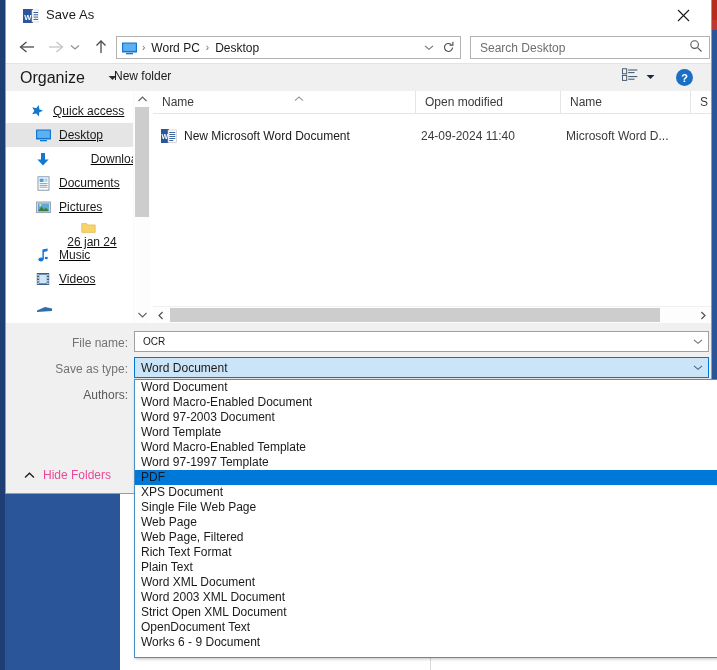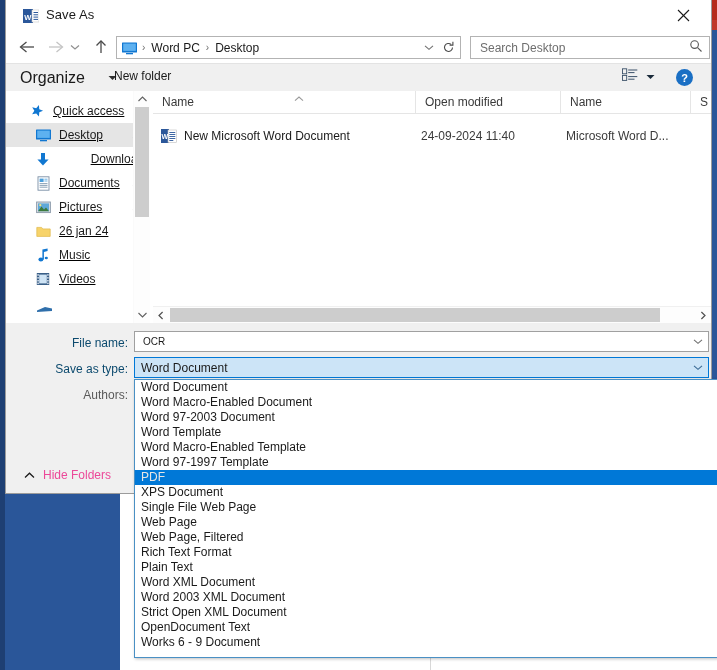--- a/index.html
+++ b/index.html
@@ -103,21 +103,21 @@
   .f-date{position:absolute;left:268px;font-size:12px;color:#3a3a3a;}
   .f-type{position:absolute;left:413px;font-size:12px;color:#3a3a3a;}
   
   #hscroll{position:absolute;left:0;right:0;bottom:0;height:16px;background:#fdfdfd;border-top:1px solid #f0f0f0;}
   #hs-left,#hs-right{position:absolute;top:0;width:16px;height:16px;display:flex;align-items:center;justify-content:center;cursor:pointer;}
   #hs-left{left:0;}#hs-right{right:0;}
   #hs-thumb{position:absolute;left:17px;top:1px;width:490px;height:14px;background:#cdcdcd;cursor:pointer;}
 
   
   #form{position:absolute;left:0;top:323px;right:0;bottom:0;background:#f0f0f0;}
-  .lbl{position:absolute;font-size:12px;color:#0c4a6e;text-align:right;}
+  .lbl{position:absolute;font-size:12px;color:#737373;text-align:right;}
   #lbl-filename{left:30px;top:336px;width:92px;}
   #lbl-savetype{left:20px;top:362px;width:102px;}
   #lbl-authors{left:20px;top:388px;width:102px;color:#5a5a5a;}
   #filename-combo{
     position:absolute;left:128px;top:331px;width:575px;height:21px;
     background:#fff;border:1px solid #a0a0a0;box-sizing:border-box;display:flex;align-items:center;
   }
   #filename-val{margin-left:6px;font-size:10px;color:#1a1a1a;flex:1;border:none;outline:none;background:transparent;font-family:"Liberation Sans",sans-serif;}
   .combo-arrow{width:20px;height:19px;display:flex;align-items:center;justify-content:center;cursor:pointer;}
   #savetype-combo{
@@ -128,21 +128,21 @@
   #hidefolders{position:absolute;left:18px;top:468px;display:flex;align-items:center;gap:8px;cursor:pointer;font-size:12px;color:#ec4899;}
 
   
   #dropdown{
     position:absolute;left:128px;top:379px;width:584px;height:279px;
     background:#ffffff;border:1px solid #4a90c4;box-sizing:border-box;
     z-index:40;overflow:hidden;
     box-shadow:1px 1px 3px rgba(0,0,0,.25);
   }
   .dd-item{height:15px;line-height:15px;font-size:12px;color:#1a1a1a;padding-left:6px;cursor:pointer;white-space:nowrap;}
-  .dd-item.sel{background:#0078d7;color:#e5e5e5;}
+  .dd-item.sel{background:#0078d7;color:#0f172a;}
 </style>
 </head>
 <body>
 
 <div id="desktop"></div>
 <div id="bg-white-col"></div>
 <div id="bg-blue-left"></div>
 <div id="desktop-left"></div>
 <div id="bg-divider"></div>
 <div id="bg-app-strip"></div>
@@ -345,21 +345,21 @@
           <span class="sb-lab">Pictures</span>
           <span class="sb-pin">
             <svg width="11" height="12" viewBox="0 0 11 12" style="transform:rotate(38deg)">
               <rect x="3.6" y="0.6" width="3.6" height="5.3" fill="#a3a3a3"></rect>
               <rect x="2.2" y="5.6" width="6.4" height="1.7" fill="#8c8c8c"></rect>
               <rect x="4.9" y="7.2" width="0.9" height="4.2" fill="#8c8c8c"></rect>
             </svg>
           </span>
         </div>
 
-        <div class="sb-item" style="padding-left:28px;">
+        <div class="sb-item" style="padding-left:28px;flex-direction:column;">
           <span class="sb-ico">
             <svg width="15" height="13" viewBox="0 0 15 13">
               <path d="M0.8 2.4 L5.6 2.4 L6.8 3.9 L14.2 3.9 L14.2 11.4 L0.8 11.4 Z" fill="#f7d36a" stroke="#e0b84a" stroke-width="0.7"></path>
             </svg>
           </span>
           <span class="sb-lab">26 jan 24</span>
         </div>
 
         <div class="sb-item" style="padding-left:28px;">
           <span class="sb-ico">

